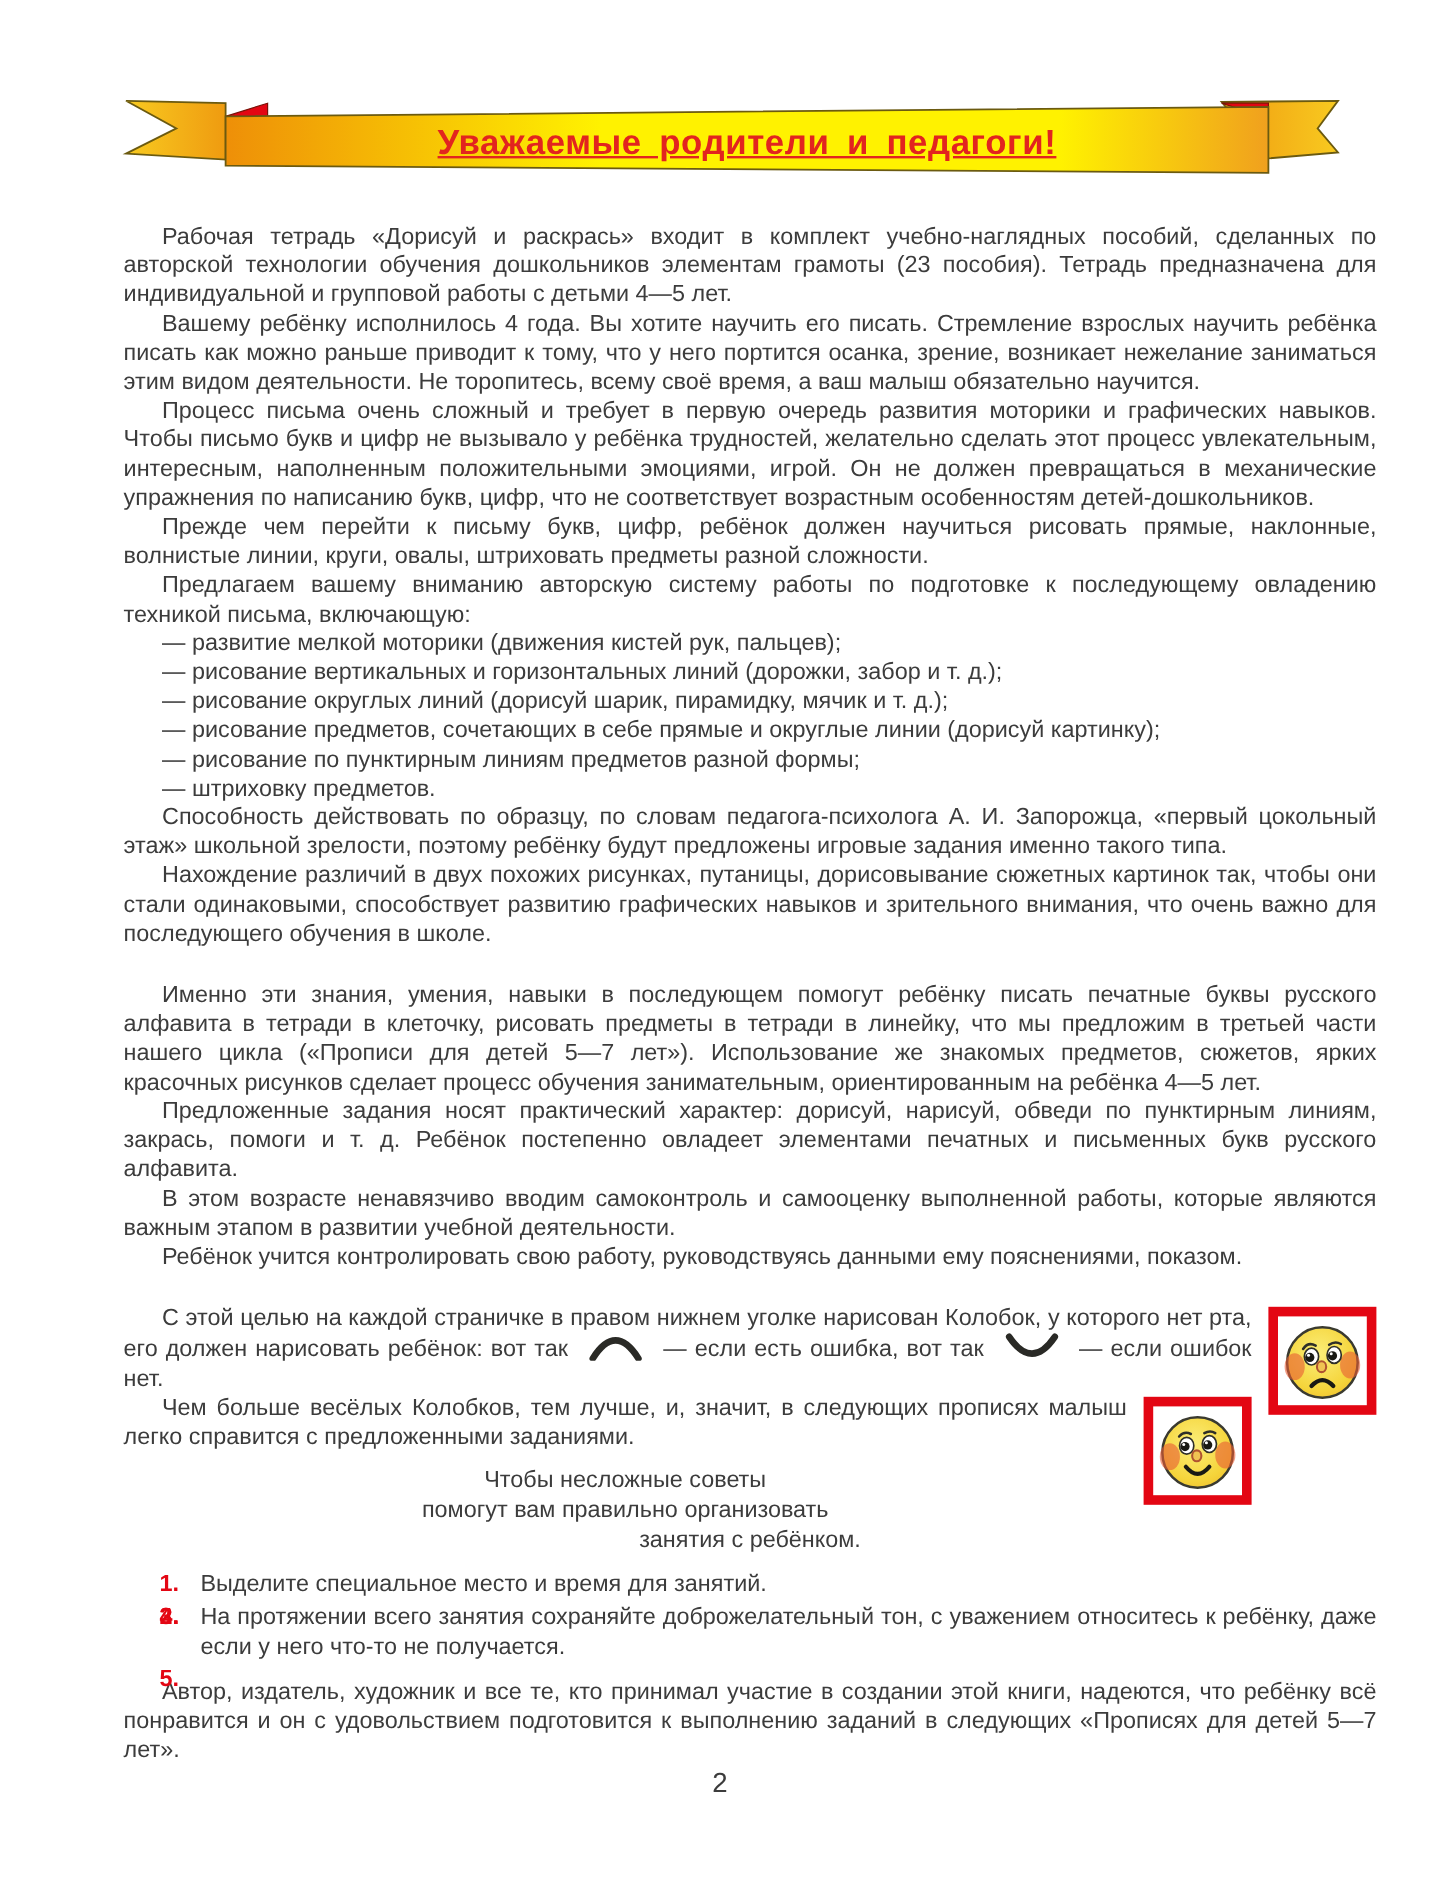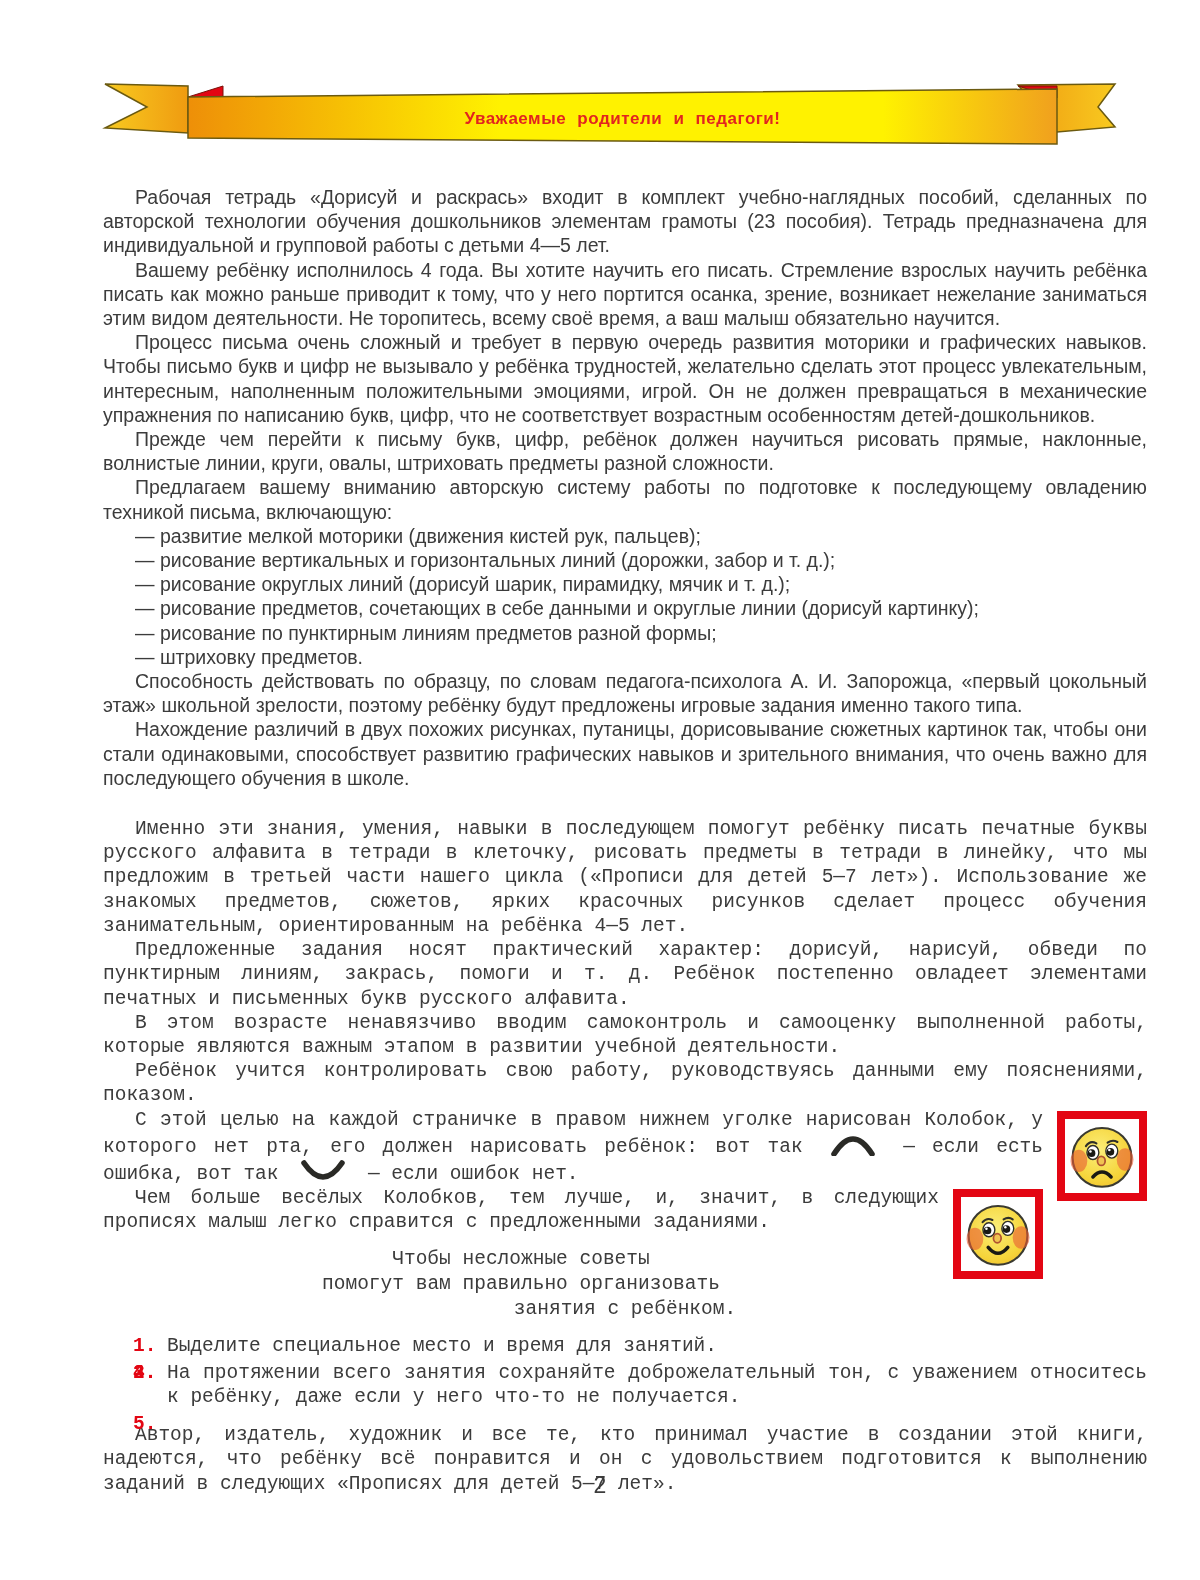--- a/index.html
+++ b/index.html
@@ -13,35 +13,36 @@
     font-family: "Liberation Sans", sans-serif;
     color: #3c3c3c;
     overflow: hidden;
   }
   
   .banner { position: absolute; left: 95px; top: 78px; width: 1030px; height: 100px; }
   .banner svg { position: absolute; left: 0; top: 0; }
   .banner-title {
     position: absolute; left: 93px; width: 869px; top: 26px;
     text-align: center;
-    font-weight: bold; font-size: 17px; line-height: 30px;
+    font-weight: bold; font-size: 29px; line-height: 30px;
     color: #e2241f; letter-spacing: 0.5px; word-spacing: 6px;
     font-family: "Liberation Sans", sans-serif;
+    text-decoration: underline;
   }
   
   .columns {
     position: absolute; top: 185px; left: 103px; right: 53px;
     display: flex; gap: 27px; flex-direction: column;
   }
   .col { font-size: 19.5px; line-height: 24.2px; text-align: justify; hyphens: auto; }
   .col-left  { flex: 0 0 507px; }
-  .col-right { flex: 1; font-family: Liberation Mono, monospace; }
+  .col-right { flex: 1; }
   .para { text-indent: 32px; }
   
-  .kolobok-para  { margin-top: 0; }
+  .kolobok-para  { margin-top: 27px; }
   .kolobok-frame {
     float: right; display: block;
     width: 90px; height: 90px;
     border: 8px solid #e30613;
     background: #fff; padding: 2px;
     margin: 3px 0 8px 14px;
   }
   .kolobok-frame svg { display: block; width: 70px; height: 70px; }
   .arc-icon { display: inline-block; vertical-align: -4px; margin: 0 10px; }
   
@@ -95,21 +96,21 @@
 
     <div class="col col-left">
       <p class="para">Рабочая тетрадь «Дорисуй и раскрась» входит в комплект учебно-наглядных пособий, сделанных по авторской технологии обучения дошкольников элементам грамоты (23 пособия). Тетрадь предназначена для индивидуальной и групповой работы с детьми 4—5 лет.</p>
       <p class="para">Вашему ребёнку исполнилось 4 года. Вы хотите научить его писать. Стремление взрослых научить ребёнка писать как можно раньше приводит к тому, что у него портится осанка, зрение, возникает нежелание заниматься этим видом деятельности. Не торопитесь, всему своё время, а ваш малыш обязательно научится.</p>
       <p class="para">Процесс письма очень сложный и требует в первую очередь развития моторики и графических навыков. Чтобы письмо букв и цифр не вызывало у ребёнка трудностей, желательно сделать этот процесс увлекательным, интересным, наполненным положительными эмоциями, игрой. Он не должен превращаться в механические упражнения по написанию букв, цифр, что не соответствует возрастным особенностям детей-дошкольников.</p>
       <p class="para">Прежде чем перейти к письму букв, цифр, ребёнок должен научиться рисовать прямые, наклонные, волнистые линии, круги, овалы, штриховать предметы разной сложности.</p>
       <p class="para">Предлагаем вашему вниманию авторскую систему работы по подготовке к последующему овладению техникой письма, включающую:</p>
       <p class="para">— развитие мелкой моторики (движения кистей рук, пальцев);</p>
       <p class="para">— рисование вертикальных и горизонтальных линий (дорожки, забор и т. д.);</p>
       <p class="para">— рисование округлых линий (дорисуй шарик, пирамидку, мячик и т. д.);</p>
-      <p class="para">— рисование предметов, сочетающих в себе данными и округлые линии (дорисуй картинку);</p>
+      <p class="para">— рисование предметов, сочетающих в себе прямые и округлые линии (дорисуй картинку);</p>
       <p class="para">— рисование по пунктирным линиям предметов разной формы;</p>
       <p class="para">— штриховку предметов.</p>
       <p class="para">Способность действовать по образцу, по словам педагога-психолога А. И. Запорожца, «первый цокольный этаж» школьной зрелости, поэтому ребёнку будут предложены игровые задания именно такого типа.</p>
       <p class="para">Нахождение различий в двух похожих рисунках, путаницы, дорисовывание сюжетных картинок так, чтобы они стали одинаковыми, способствует развитию графических навыков и зрительного внимания, что очень важно для последующего обучения в школе.</p>
     </div>
 
     <div class="col col-right">
       <p class="para">Именно эти знания, умения, навыки в последующем помогут ребёнку писать печатные буквы русского алфавита в тетради в клеточку, рисовать предметы в тетради в линейку, что мы предложим в третьей части нашего цикла («Прописи для детей 5—7 лет»). Использование же знакомых предметов, сюжетов, ярких красочных рисунков сделает процесс обучения занимательным, ориентированным на ребёнка 4—5 лет.</p>
       <p class="para">Предложенные задания носят практический характер: дорисуй, нарисуй, обведи по пунктирным линиям, закрась, помоги и т. д. Ребёнок постепенно овладеет элементами печатных и письменных букв русского алфавита.</p>
       <p class="para">В этом возрасте ненавязчиво вводим самоконтроль и самооценку выполненной работы, которые являются важным этапом в развитии учебной деятельности.</p>

